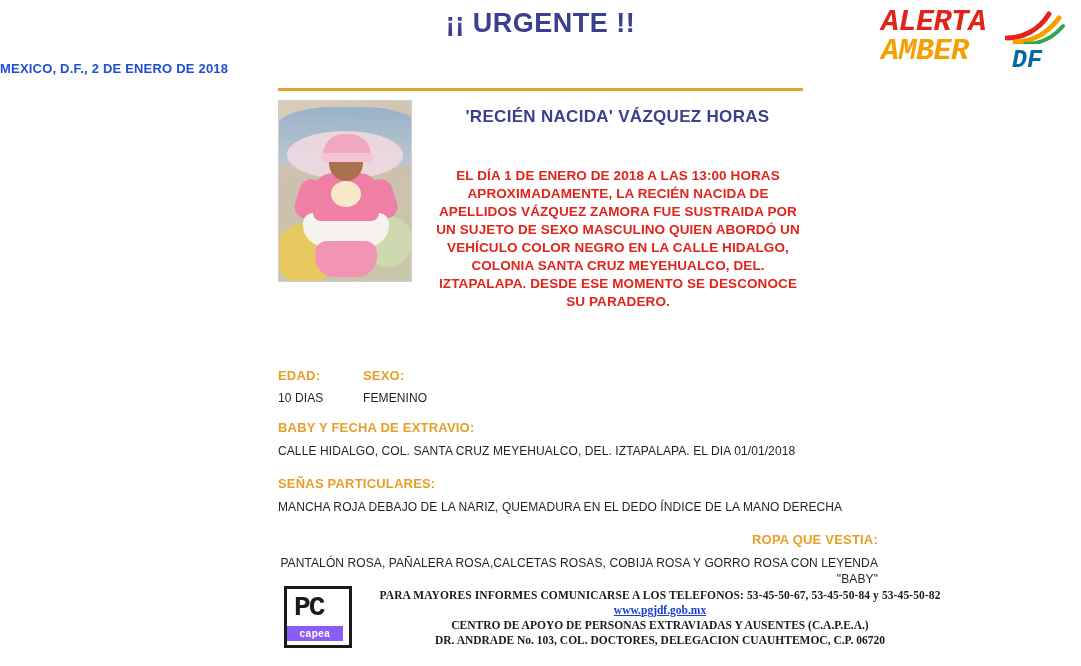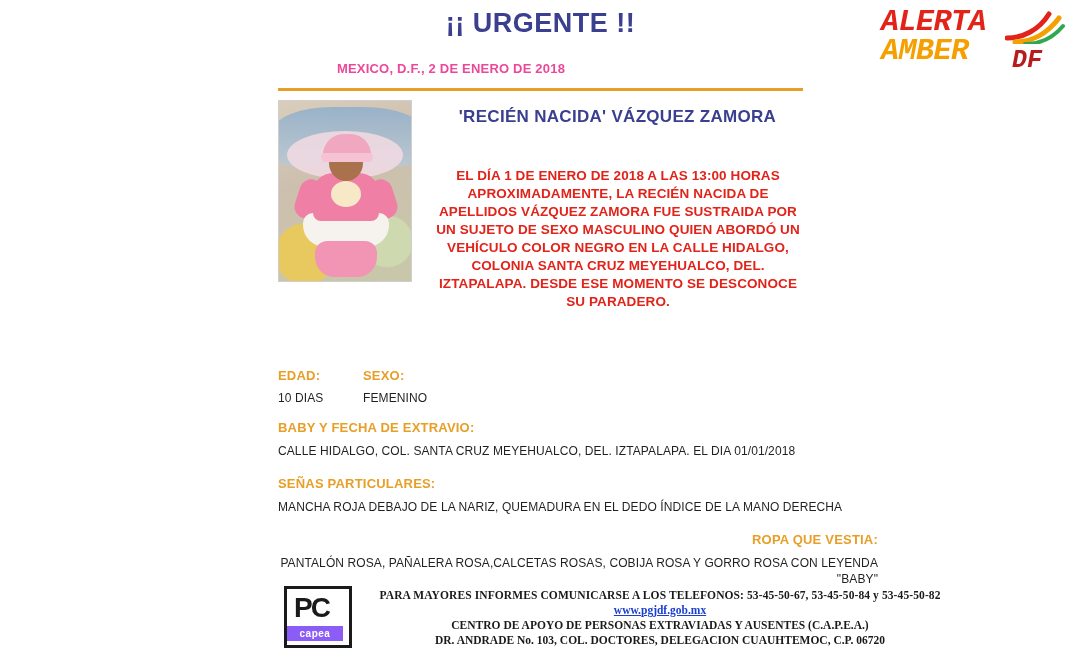--- a/index.html
+++ b/index.html
@@ -34,24 +34,24 @@
     font-weight: bold;
     color: #3a3f8f;
     letter-spacing: 0.5px;
   }
 
   .city-date {
     position: absolute;
     left: 0;
     top: 61px;
     width: 902px;
-    text-align: center;
+    text-align: left;
     font-size: 13px;
     font-weight: bold;
-    color: #ec4899;
+    color: #1d4ed8;
     letter-spacing: 0.2px;
   }
 
   
   .logo {
     position: absolute;
     left: 881px;
     top: 6px;
     width: 190px;
     height: 72px;
@@ -79,21 +79,21 @@
     letter-spacing: -0.5px;
     line-height: 32px;
   }
   .logo .df {
     position: absolute;
     left: 131px;
     top: 42px;
     font-size: 25px;
     font-weight: bold;
     font-style: italic;
-    color: #b91c1c;
+    color: #0369a1;
     line-height: 26px;
   }
   .logo .swoosh {
     position: absolute;
     left: 124px;
     top: 2px;
     width: 60px;
     height: 36px;
   }
 
@@ -285,21 +285,21 @@
     left: 0; top: 0;
     width: 62px; height: 56px;
     border: 3px solid #1a1a1a;
   }
   .capea-mark {
     position: absolute;
     left: 10px; top: 6px;
     font-size: 28px;
     font-weight: bold;
     color: #1a1a1a;
-    font-family: Liberation Sans, sans-serif;
+    font-family: Liberation Mono, monospace;
     letter-spacing: -2px;
   }
   .capea-band {
     position: absolute;
     left: 3px; bottom: 3px;
     width: 56px; height: 15px;
     background: #8b5cf6;
     color: #ffffff;
     font-size: 10px;
     font-weight: bold;
@@ -355,21 +355,21 @@
     <div class="ph-arm-r"></div>
     <div class="ph-skirt"></div>
     <div class="ph-legs"></div>
     <div class="ph-body"></div>
     <div class="ph-bib"></div>
     <div class="ph-head"></div>
     <div class="ph-hat"></div>
     <div class="ph-hat-brim"></div>
   </div>
 
-  <div class="victim-name">'RECIÉN NACIDA' VÁZQUEZ ZAMORA</div>
+  <div class="victim-name">'RECIÉN NACIDA' VÁZQUEZ HORAS</div>
   <div class="narrative">EL DÍA 1 DE ENERO DE 2018 A LAS 13:00 HORAS APROXIMADAMENTE, LA RECIÉN NACIDA DE APELLIDOS VÁZQUEZ ZAMORA FUE SUSTRAIDA POR UN SUJETO DE SEXO MASCULINO QUIEN ABORDÓ UN VEHÍCULO COLOR NEGRO EN LA CALLE HIDALGO, COLONIA SANTA CRUZ MEYEHUALCO, DEL. IZTAPALAPA. DESDE ESE MOMENTO SE DESCONOCE SU PARADERO.</div>
 
   <div class="fields">
 
     <div class="row-edad">
       <div class="col-edad">
         <div class="flabel">EDAD:</div>
         <div class="fvalue">10 DIAS</div>
       </div>
       <div class="col-sexo">

